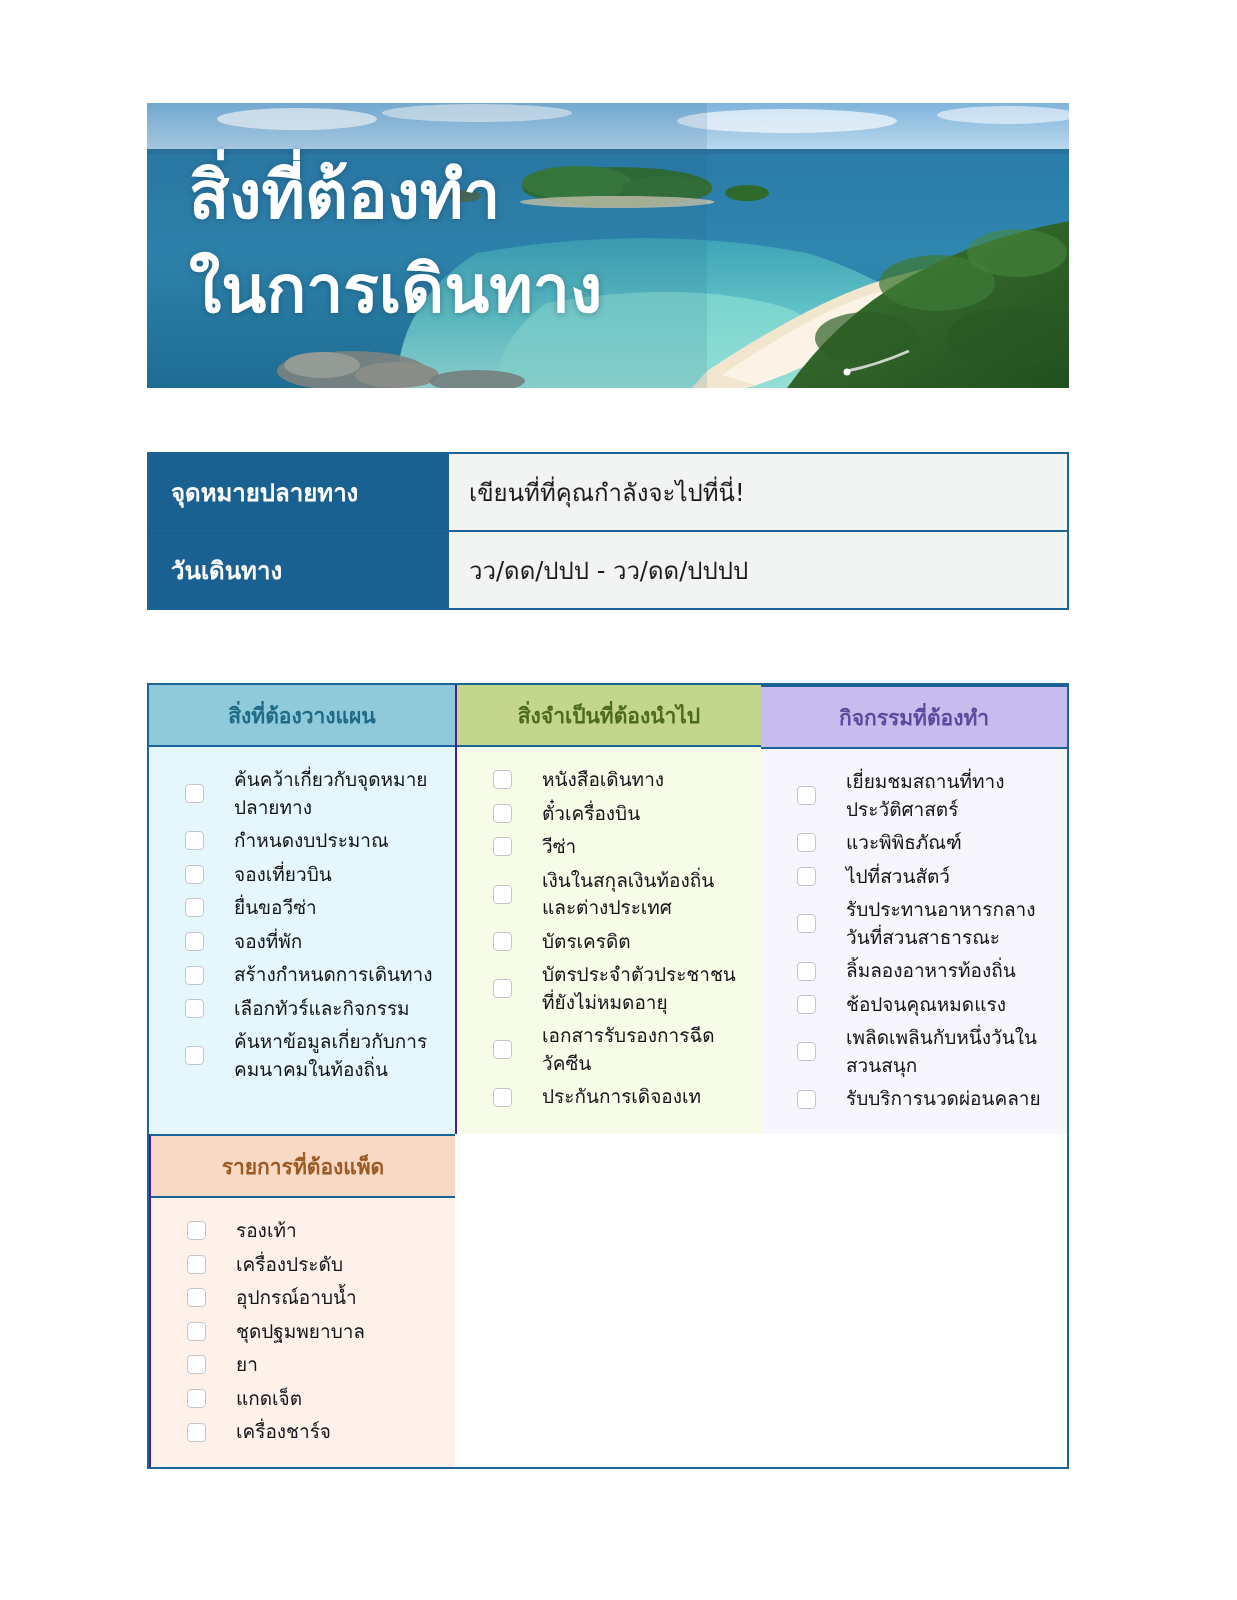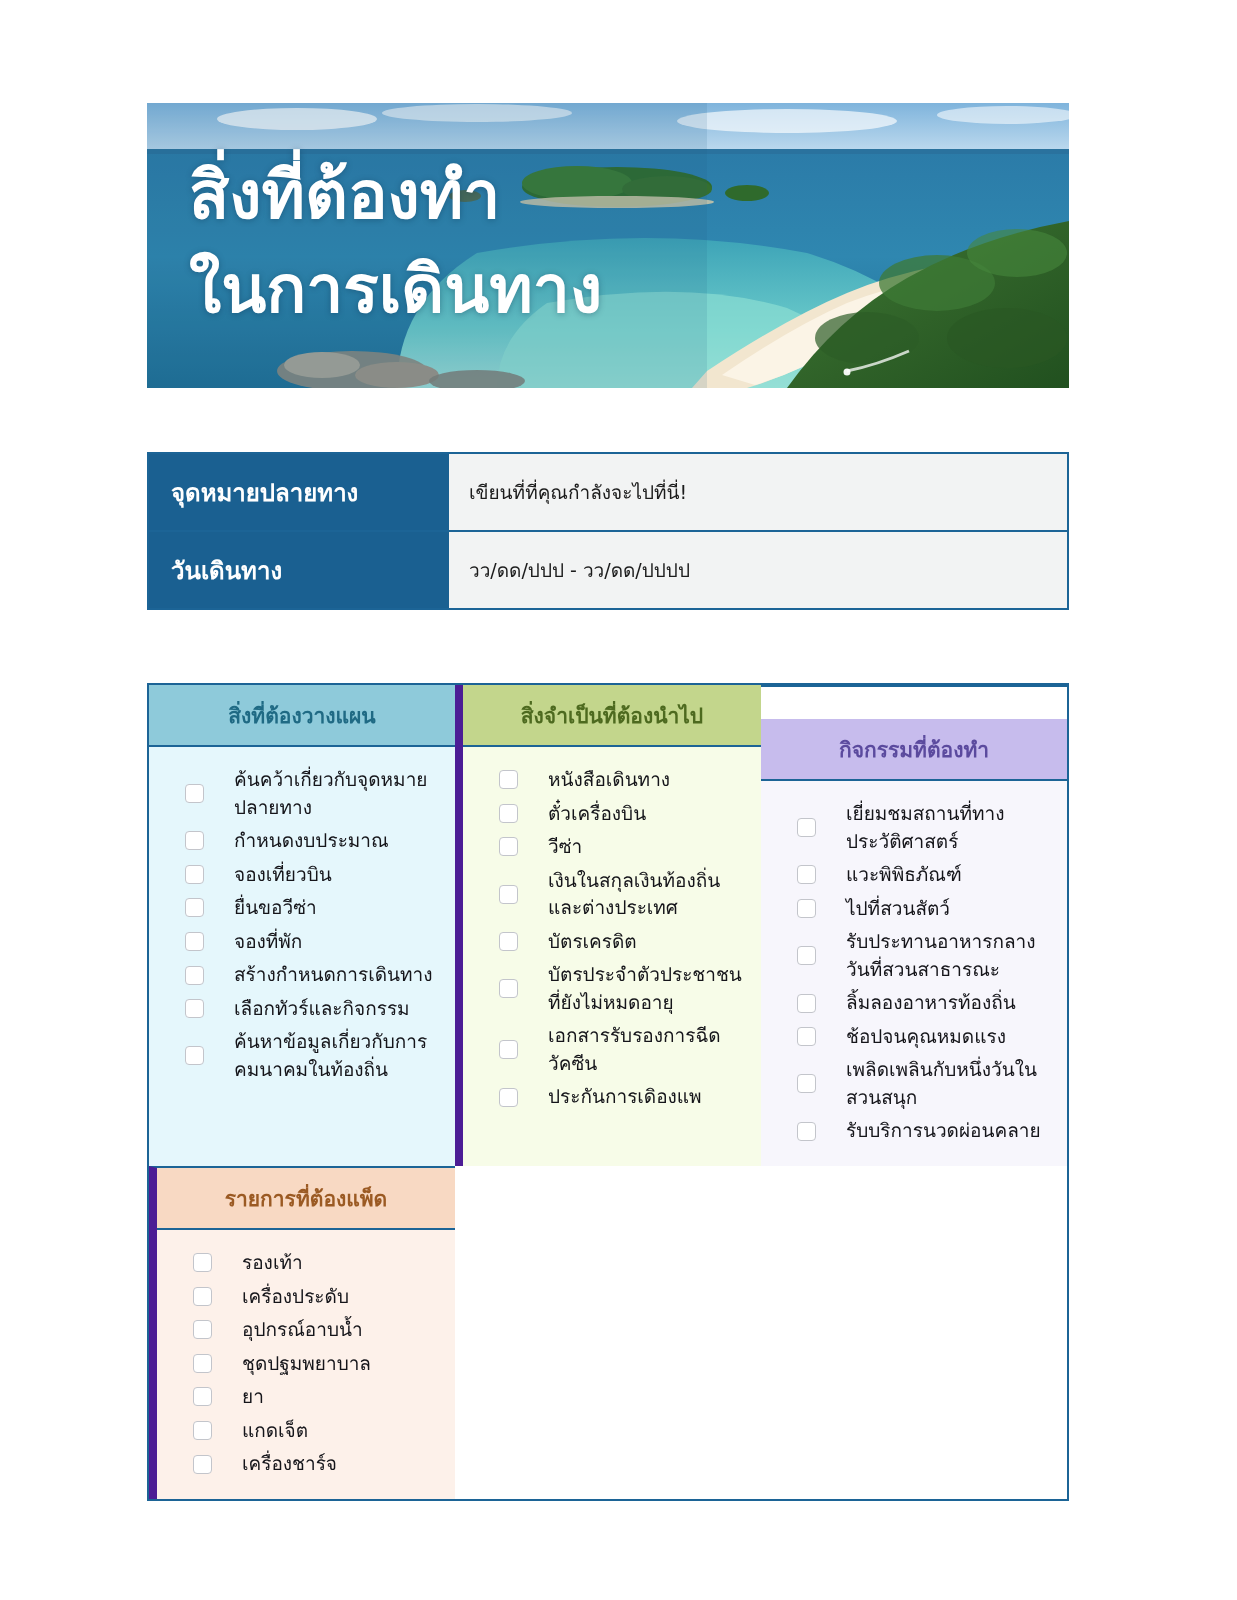--- a/index.html
+++ b/index.html
@@ -78,21 +78,21 @@
     font-weight: bold;
     display: flex;
     align-items: center;
     padding: 0 22px;
   }
   .info-value {
     flex: 1;
     box-sizing: border-box;
     background: #f2f3f3;
     color: #1c1c1c;
-    font-size: 19px;
+    font-size: 24px;
     display: flex;
     align-items: center;
     padding: 0 20px;
   }
 
   
   .grid {
     position: absolute;
     left: 147px;
     top: 683px;
@@ -100,21 +100,21 @@
     border: 2px solid #1c6496;
     box-sizing: border-box;
     display: grid;
     grid-template-columns: 1fr 1fr 1fr;
   }
   .quad {
     box-sizing: border-box;
     display: flex;
     flex-direction: column;
   }
-  .quad.col-right { border-left: 8px solid #4c1d95; }
+  .quad.col-right { border-left: 2px solid #4c1d95; }
   .quad.row-bottom { border-top: 2px solid #1c6496; }
 
   .quad-head {
     height: 62px;
     display: flex;
     align-items: center;
     justify-content: center;
     font-size: 21px;
     font-weight: bold;
     border-bottom: 2px solid #1c6496;
@@ -144,21 +144,21 @@
     box-sizing: border-box;
   }
 
   
   .q-plan .quad-head { background: #8ecada; color: #1f6a84; }
   .q-plan .quad-body { background: #e5f7fc; }
 
   .q-essentials .quad-head { background: #c3d68c; color: #4d6a1f; }
   .q-essentials .quad-body { background: #f7fce8; }
 
-  .q-activities .quad-head { background: #c7bced; color: #5b4a9e; margin-top: 32px; }
+  .q-activities .quad-head { background: #c7bced; color: #5b4a9e; }
   .q-activities .quad-body { background: #f7f6fc; }
 
   .q-pack .quad-head { background: #f8d9c3; color: #9b5a23; }
   .q-pack .quad-body { background: #fdf1ea; }
 </style>
 </head>
 <body>
 
 <div class="page">
 
@@ -305,21 +305,21 @@
         <div class="check-item">
           <span class="checkbox"></span>
           <span>บัตรประจำตัวประชาชนที่ยังไม่หมดอายุ</span>
         </div>
         <div class="check-item">
           <span class="checkbox"></span>
           <span>เอกสารรับรองการฉีดวัคซีน</span>
         </div>
         <div class="check-item">
           <span class="checkbox"></span>
-          <span>ประกันการเดิองแพ</span>
+          <span>ประกันการเดิจองเท</span>
         </div>
       </div>
     </div>
 
     <div class="quad q-activities row-bottom">
       <div class="quad-head">กิจกรรมที่ต้องทำ</div>
       <div class="quad-body">
         <div class="check-item">
           <span class="checkbox"></span>
           <span>เยี่ยมชมสถานที่ทางประวัติศาสตร์</span>

